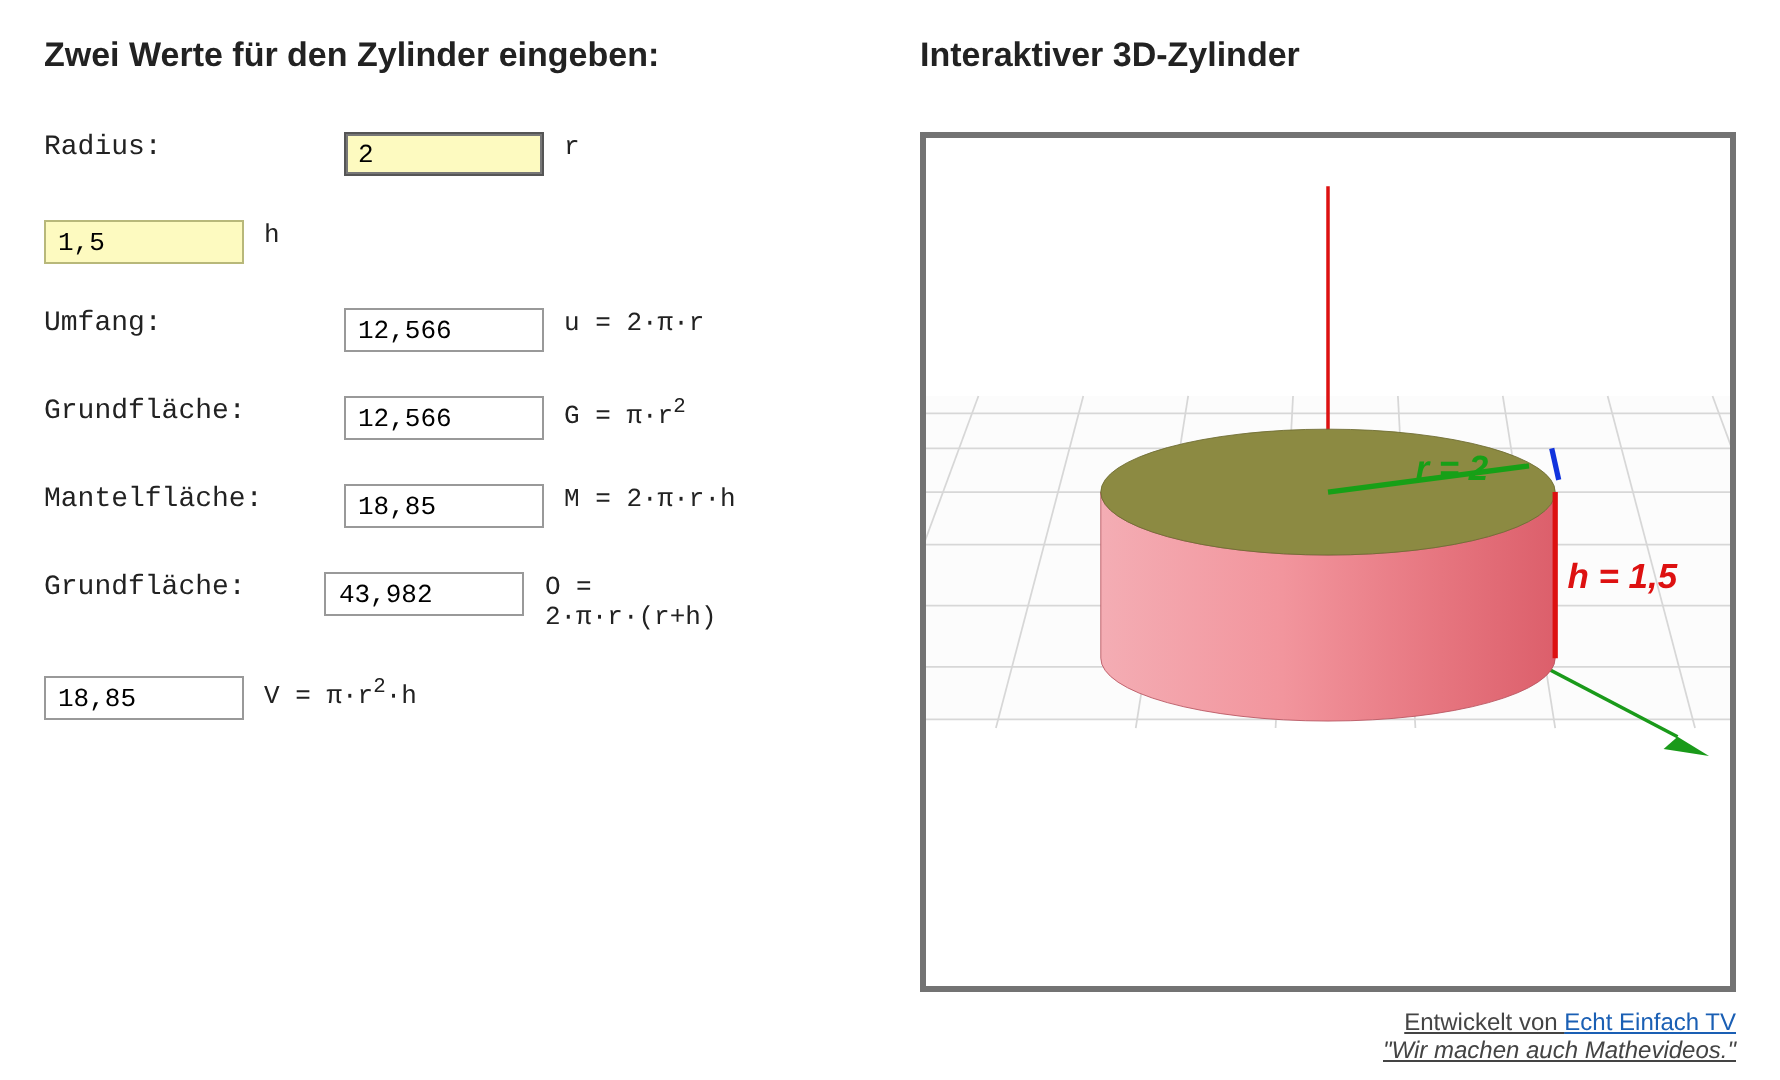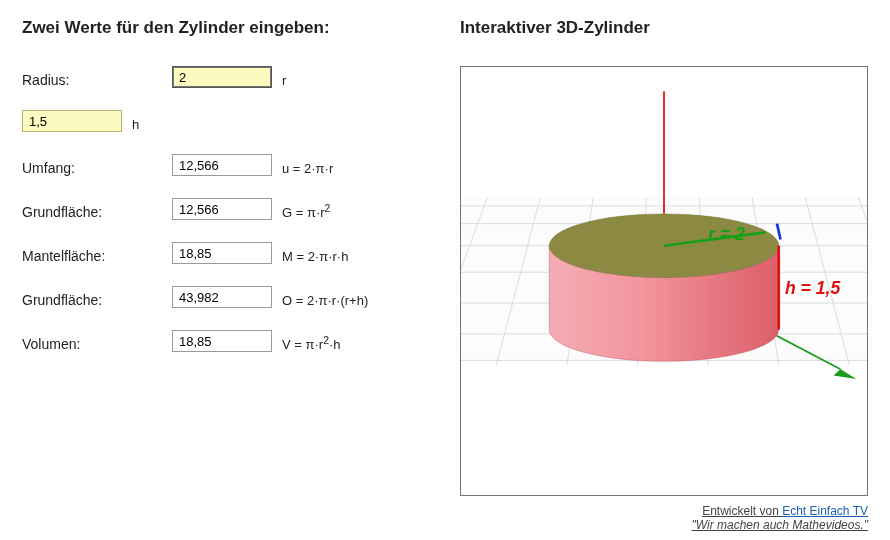--- a/index.html
+++ b/index.html
@@ -15,22 +15,23 @@
   .layout { display: flex; gap: 30px; }
   .left { width: 360px; }
   .right { flex: 1; padding-left: 48px; }
   h2 {
     margin: 0 0 28px 0;
     font-size: 17px;
     font-weight: bold;
   }
   .row {
     display: flex;
-    align-items: flex-end;
+    align-items: flex-start;
     margin-bottom: 22px;
+    font-family: Liberation Mono, monospace;
   }
   .row-label { width: 150px; }
   .row-input {
     width: 100px;
     height: 22px;
     border: 1px solid #999;
     padding: 0 6px;
     font-family: inherit;
     font-size: 13px;
     background: #fff;
@@ -39,21 +40,21 @@
     background: #FDFAC0;
     border-color: #b8b87a;
   }
   .row-input.active {
     border-color: #555;
     box-shadow: 0 0 0 1px #777 inset;
   }
   .row-unit { margin-left: 10px; font-size: 13px; }
   sup { font-size: 0.8em; }
   .viz {
-    border: 1px solid #737373;
+    border: 3px solid #737373;
     height: 430px;
     position: relative;
     overflow: hidden;
     background: #fff;
   }
   .footer {
     text-align: right;
     font-size: 12px;
     margin-top: 8px;
     color: #444;
@@ -99,21 +100,20 @@
       <span class="row-unit">M = 2·π·r·h</span>
     </div>
 
     <div class="row">
       <span class="row-label">Grundfläche:</span>
       <input class="row-input" value="43,982" style="">
       <span class="row-unit">O = 2·π·r·(r+h)</span>
     </div>
 
     <div class="row">
-      <span class="row-label">Volumen:</span>
       <input class="row-input" value="18,85" style="">
       <span class="row-unit">V = π·r<sup>2</sup>·h</span>
     </div>
   </div>
 
   <div class="right">
     <h2>Interaktiver 3D-Zylinder</h2>
     <div class="viz">
       <svg viewBox="0 0 460 430" width="100%" height="100%">
 

